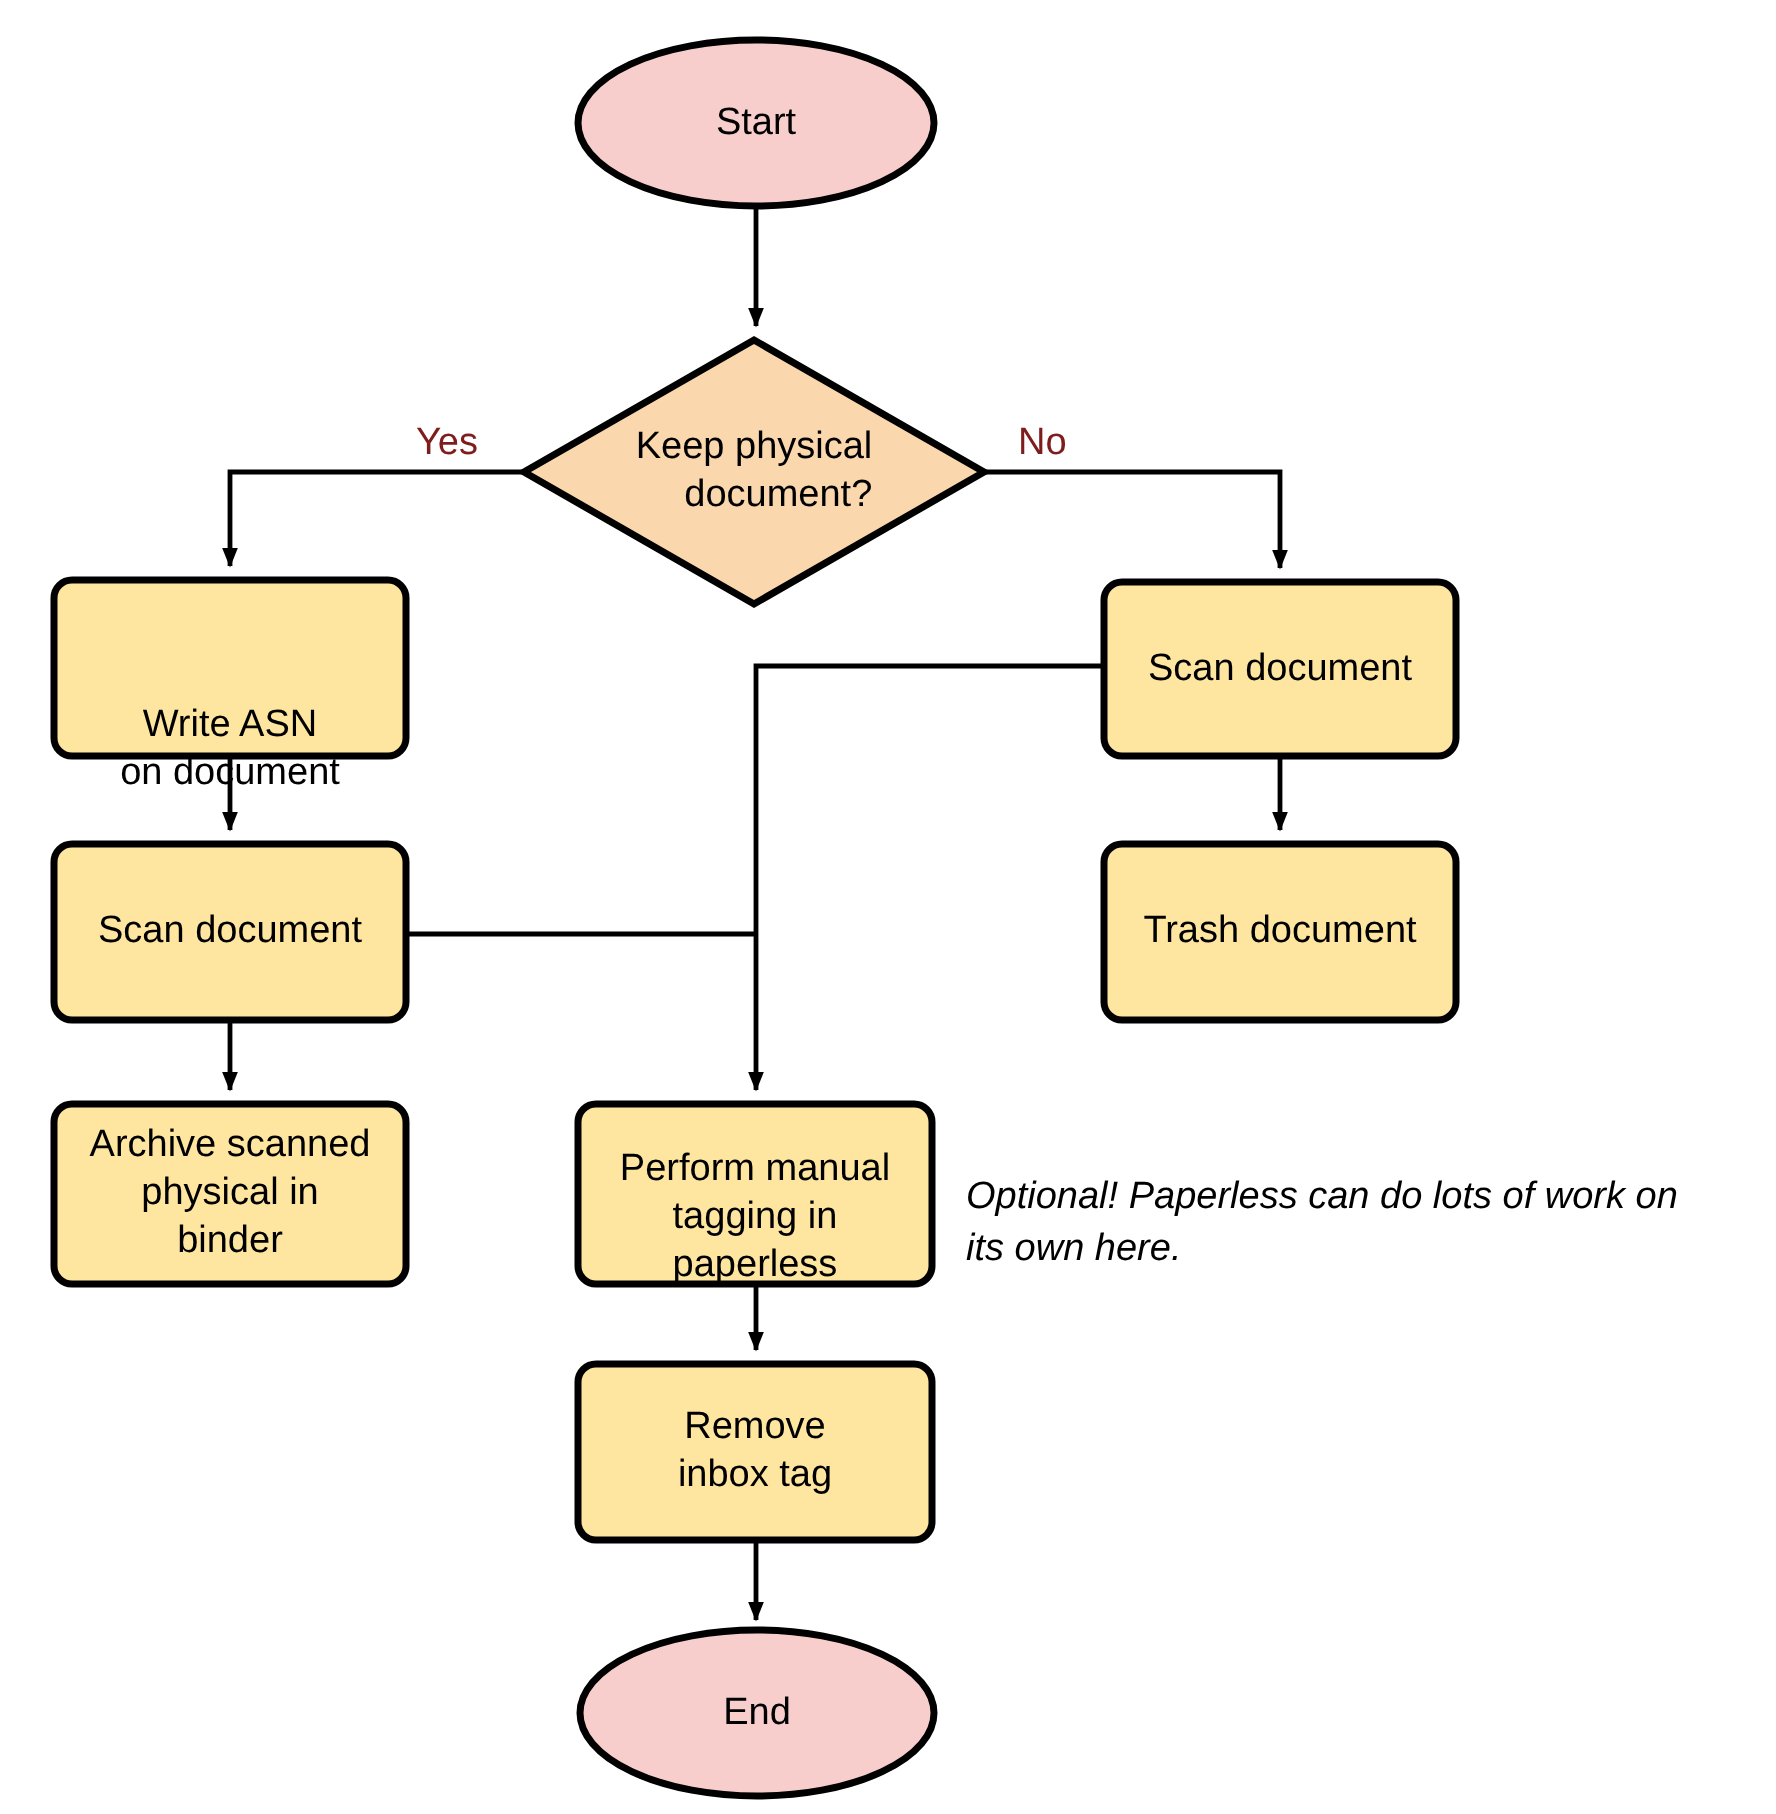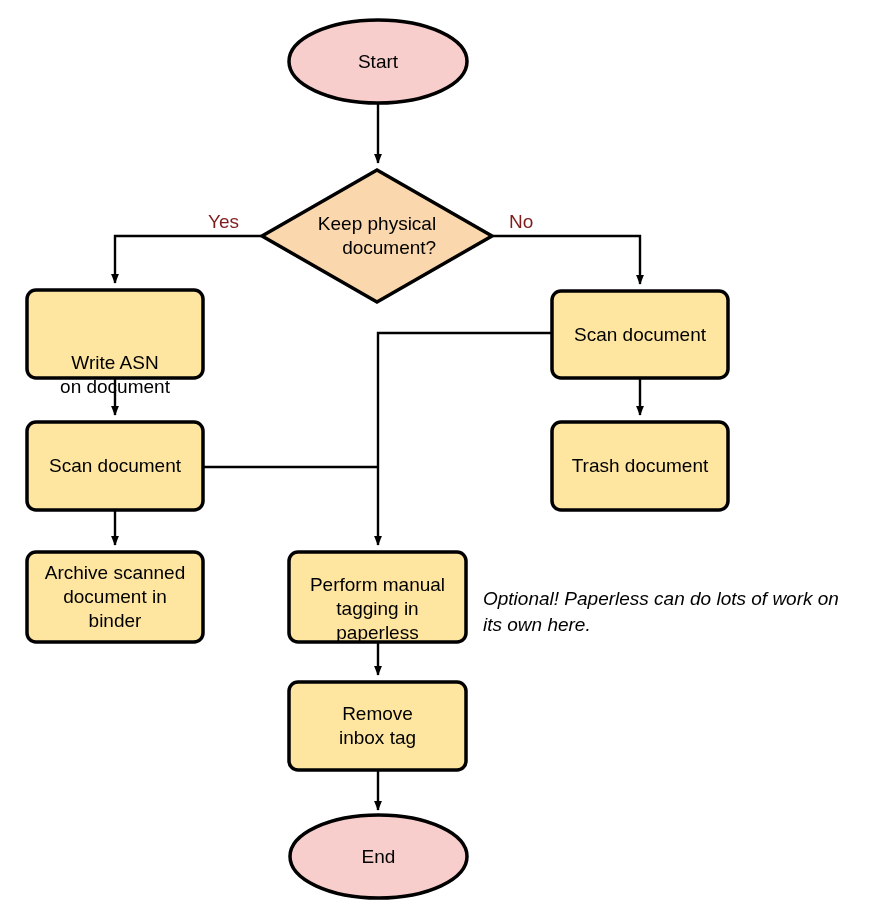--- a/index.html
+++ b/index.html
@@ -113,21 +113,21 @@
 
   <div class="node-label" style="left:277px; top:170px; width:200px; height:132px;text-align:right;">Keep physical
 document?</div>
 
   <div class="node-label" style="left:27px; top:290px; width:176px; height:88px;margin-top:41px;">Write ASN
 on document</div>
 
   <div class="node-label" style="left:27px; top:422px; width:176px; height:88px;">Scan document</div>
 
   <div class="node-label" style="left:27px; top:552px; width:176px; height:90px;">Archive scanned
-document in
+physical in
 binder</div>
 
   <div class="node-label" style="left:552px; top:291px; width:176px; height:87px;">Scan document</div>
 
   <div class="node-label" style="left:552px; top:422px; width:176px; height:88px;">Trash document</div>
 
   <div class="node-label" style="left:289px; top:564px; width:177px; height:90px;">Perform manual
 tagging in
 paperless</div>
 

